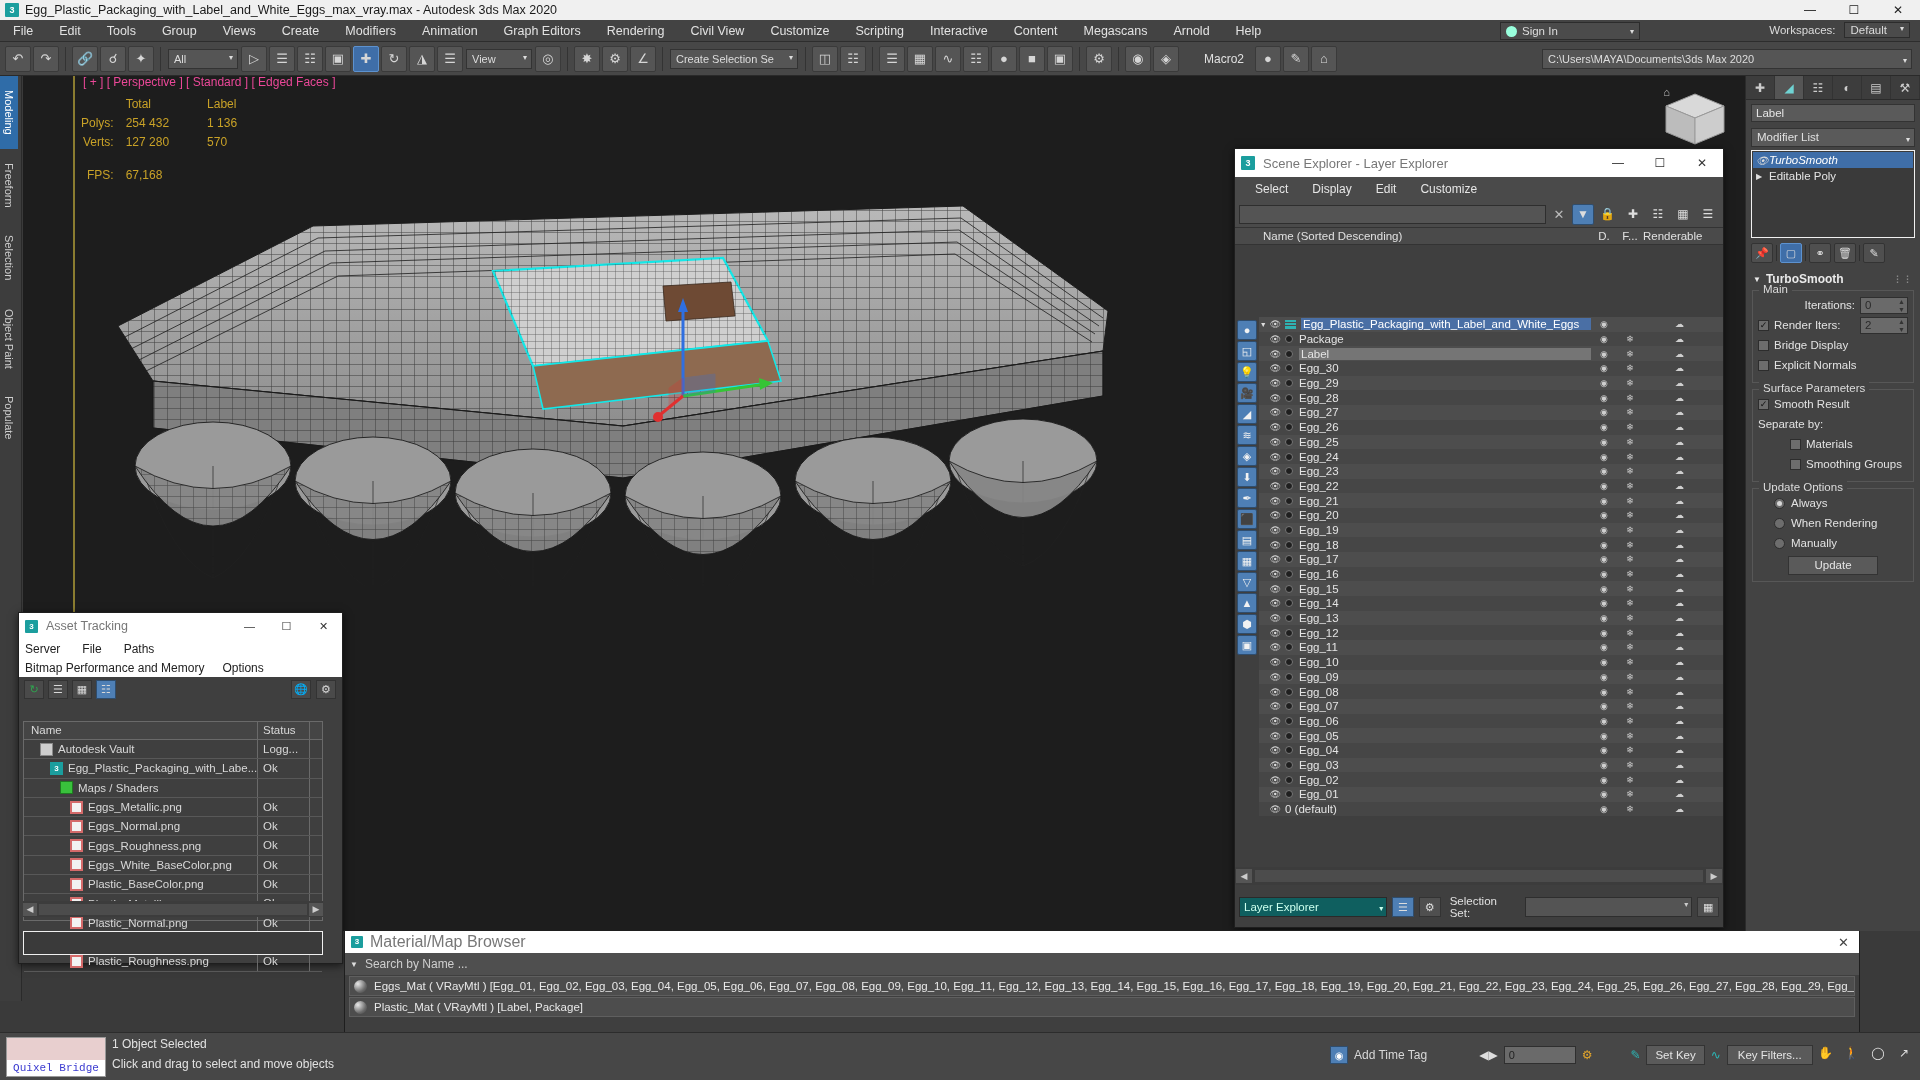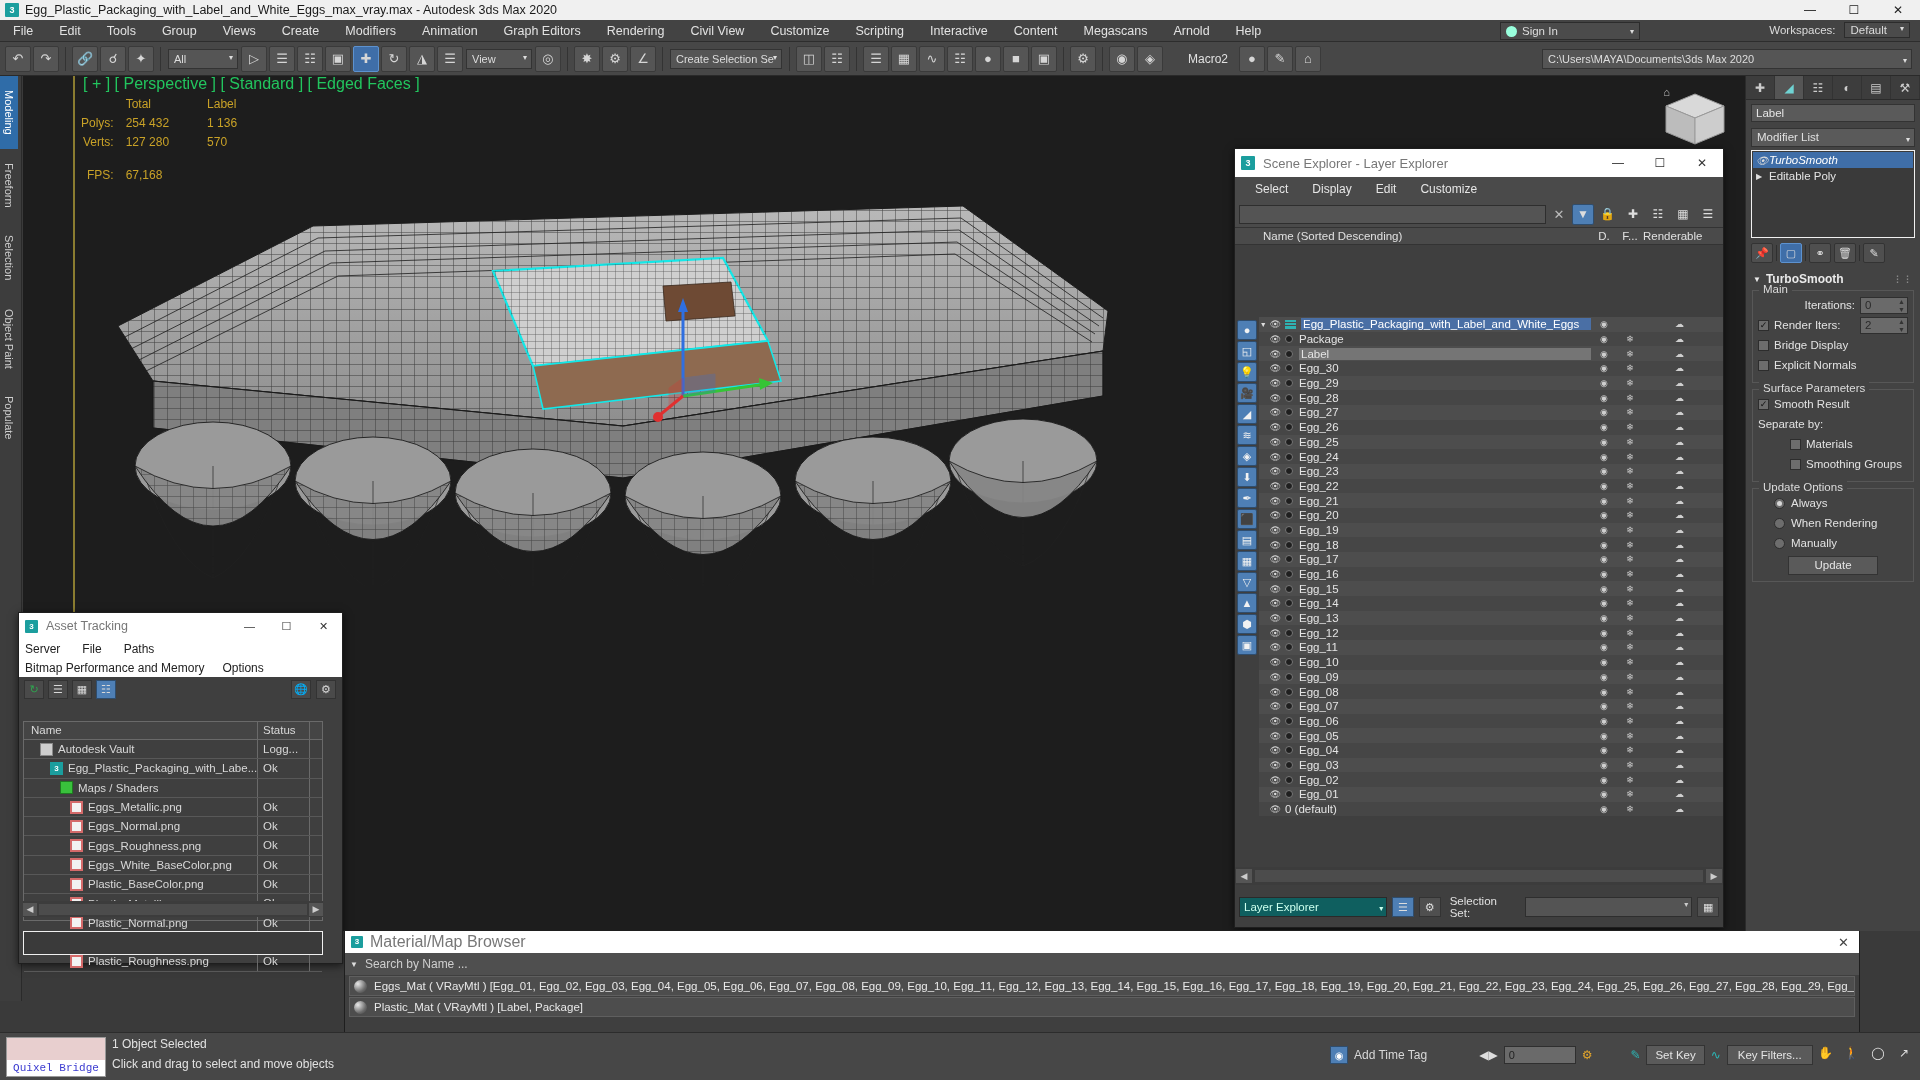--- a/index.html
+++ b/index.html
@@ -52,21 +52,21 @@
     border-right:1px solid #2a2a2a; }
   #lefttabs .vt { writing-mode:vertical-rl; text-orientation:mixed; font-size:11px;
     color:#cfcfcf; padding:14px 3px; white-space:nowrap; }
   #lefttabs .vt.sel { background:#2f6ca8; color:#fff; }
 
   
   #viewport { position:absolute; left:23px; top:76px; width:1897px; height:855px;
      background:#1d1d1d; overflow:hidden; }
   #vp-border { position:absolute; left:50px; top:0; width:1176px; height:855px;
      border-left:2px solid #8a7c30; }
-  #vplabel { position:absolute; left:60px; top:-1px; color:#22c55e; font-size:16px; }
+  #vplabel { position:absolute; left:60px; top:-1px; color:#ec4899; font-size:12px; }
   #vpstats { position:absolute; left:56px; top:18px; color:#c9a227; font-size:12px; line-height:17px;}
   #vpstats table td { padding-right:36px; color:#c9a227; font-size:12px;}
   #vpstats td.r { text-align:right; padding-right:10px;}
 
   
   #model { position:absolute; left:40px; top:90px; width:1160px; height:420px; }
 
   
   #gizmo { position:absolute; left:630px; top:220px; width:120px; height:130px; }
 
@@ -329,21 +329,21 @@
   <div class="tbtn">↻</div>
   <div class="tbtn">◮</div>
   <div class="tbtn">☰</div>
   <div class="tcombo" style="width:66px">View</div>
   <div class="tbtn">◎</div>
   <div class="tsep"></div>
   <div class="tbtn">✸</div>
   <div class="tbtn">⚙</div>
   <div class="tbtn">∠</div>
   <div class="tsep"></div>
-  <div class="tcombo" style="width:112px">Create Selection Se</div>
+  <div class="tcombo" style="width:128px">Create Selection Se</div>
   <div class="tsep"></div>
   <div class="tbtn">◫</div>
   <div class="tbtn">☷</div>
   <div class="tsep"></div>
   <div class="tbtn">☰</div>
   <div class="tbtn">▦</div>
   <div class="tbtn">∿</div>
   <div class="tbtn">☷</div>
   <div class="tbtn">●</div>
   <div class="tbtn">■</div>

